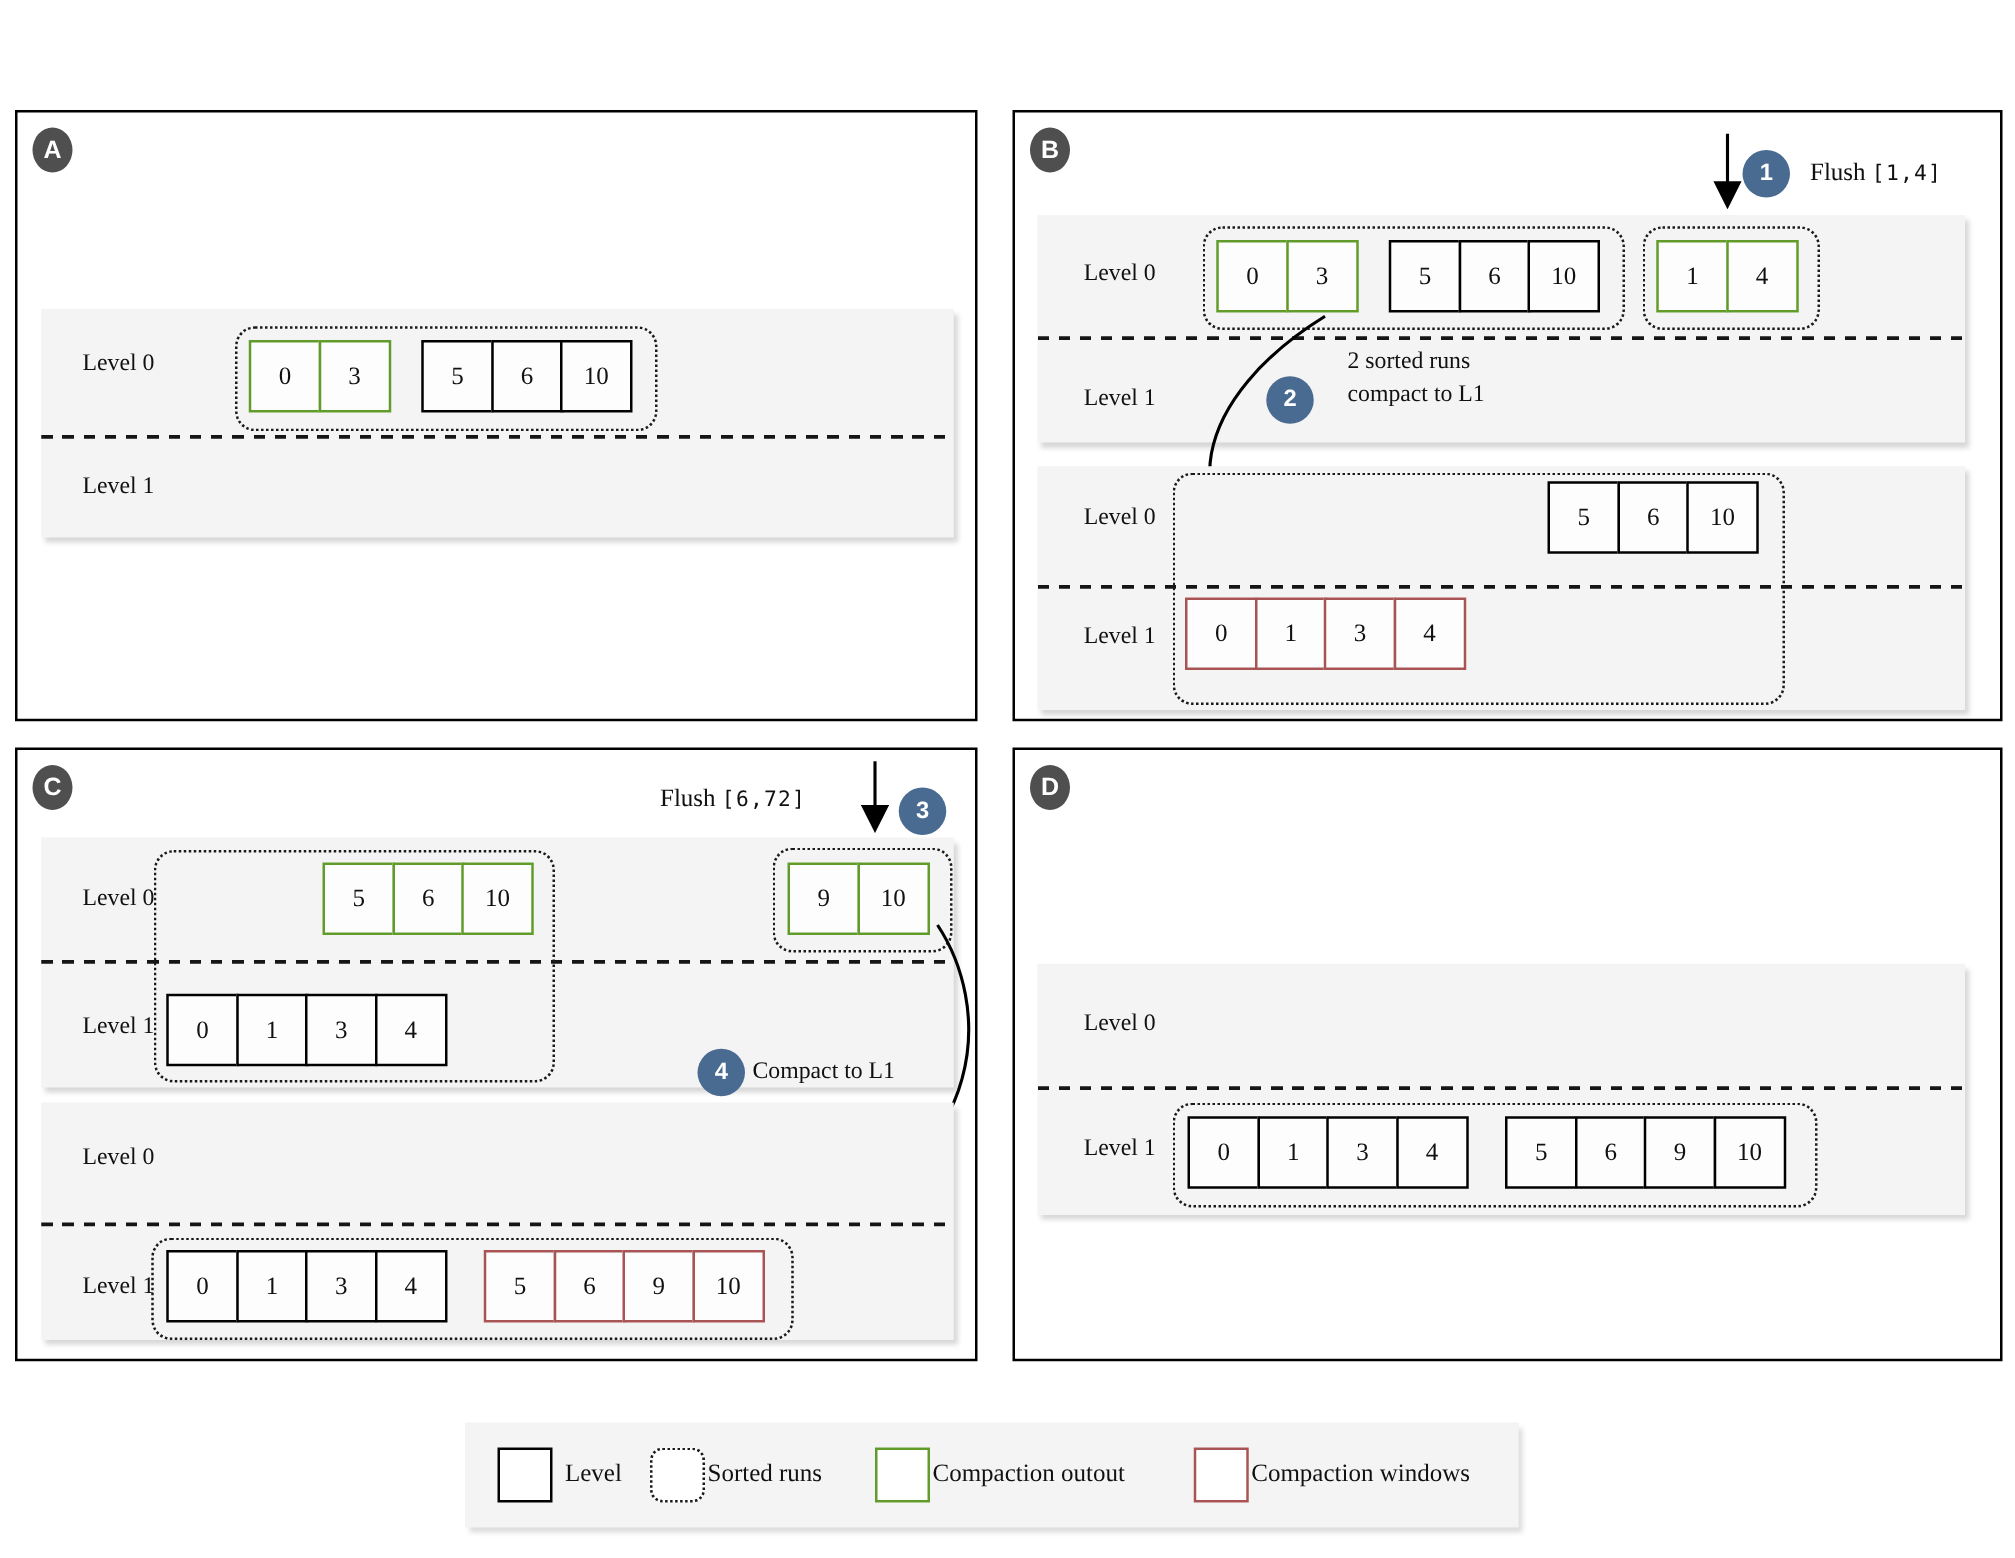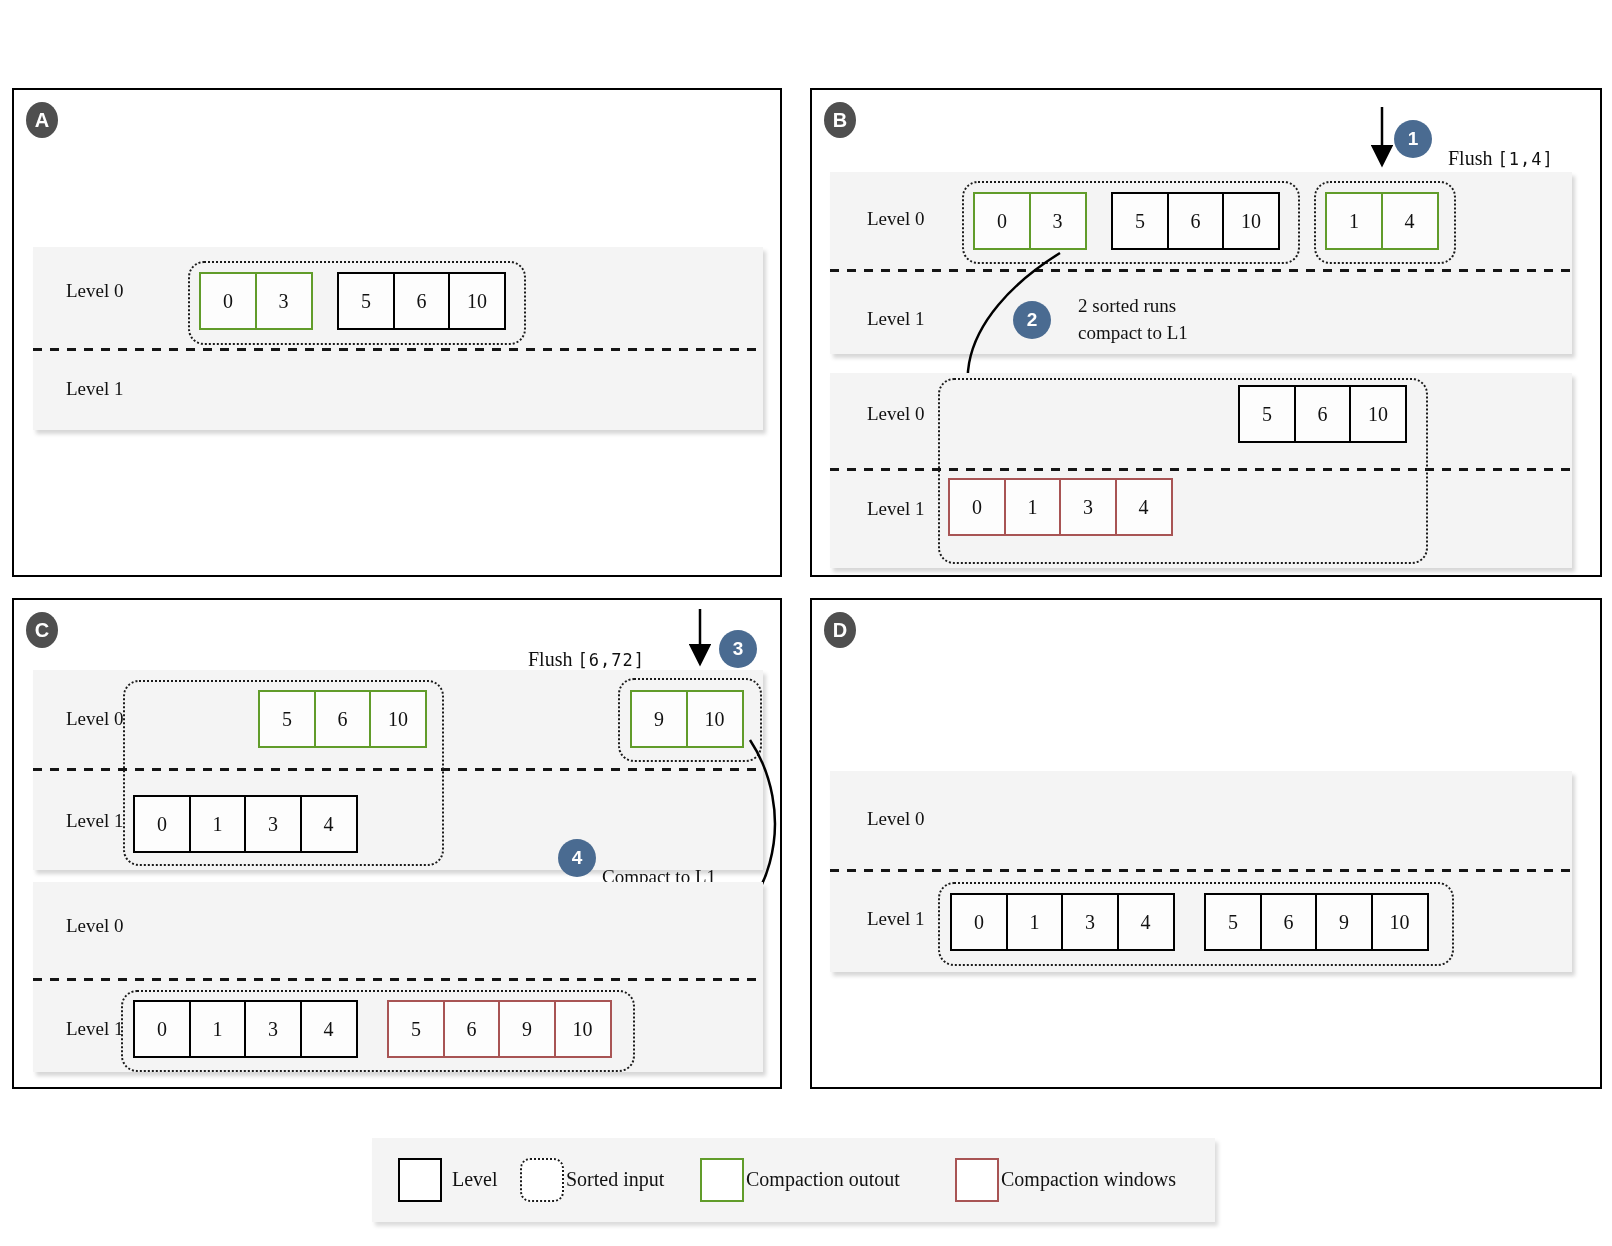--- a/index.html
+++ b/index.html
@@ -26,21 +26,21 @@
   .cell{width:58px;height:58px;box-sizing:border-box;background:#fdfdfd;
         border:2.5px solid var(--files-border,#000);
         display:flex;align-items:center;justify-content:center;font-size:20px;}
   .cell + .cell{margin-left:-2.5px;}
   .cells.input  .cell{border-color:var(--compaction-input,#619c2a);}
   .cells.output .cell{border-color:var(--compaction-output,#a85454);}
 
   .step{width:38px;height:38px;border-radius:50%;background:var(--step-circle,#4a6b91);
         color:#fff;display:flex;align-items:center;justify-content:center;
         font:bold 19px "Liberation Sans",sans-serif;}
-  .steptext{font-size:20px;white-space:nowrap;margin-top:20px;}
+  .steptext{font-size:20px;white-space:nowrap;}
   .mono{font-family:"DejaVu Sans Mono",monospace;font-size:17px;letter-spacing:1px;}
   .twoline{font-size:19px;line-height:27px;white-space:nowrap;}
 
   svg.arrow{overflow:visible;}
   svg.arrow path,svg.arrow line{fill:none;stroke:#000;stroke-width:2.5;}
   svg.arrow marker path{fill:#000;stroke:none;}
 
   .legendbox{background:var(--level-band,#f4f4f4);box-shadow:3px 4px 4px rgba(0,0,0,0.14);}
   .swatch{width:44px;height:44px;box-sizing:border-box;background:#fff;}
   .swatch.files{border:2.5px solid var(--files-border,#000);}
@@ -107,21 +107,21 @@
       <div class="cell">10</div>
     </div>
 
   <div class="abs run" style="left:1314px;top:181px;width:138px;height:79px;"></div>
   <div class="abs cells input" style="left:1325px;top:192px;">
       <div class="cell">1</div>
       <div class="cell">4</div>
     </div>
 
   <div class="abs step" style="left:1013px;top:301px;">2</div>
-  <div class="abs twoline" style="left:1078px;top:292px;">
+  <div class="abs twoline" style="left:1078px;top:275px;">
     <div>2 sorted runs</div>
     <div>compact to L1</div>
   </div>
 
   <svg class="abs arrow" style="left:900px;top:245px;" width="200" height="245" viewBox="0 0 200 245">
     <defs>
         <marker id="ahB2" viewBox="0 0 10 10" refX="8" refY="5" markerWidth="9" markerHeight="9" orient="auto">
           <path d="M0,0 L10,5 L0,10 z"></path>
         </marker>
       </defs>
@@ -239,21 +239,21 @@
       <div class="cell">9</div>
       <div class="cell">10</div>
     </div>
 
   <div class="abs legendbox" style="left:372px;top:1138px;width:843px;height:84px;"></div>
 
   <div class="abs swatch files" style="left:398px;top:1158px;"></div>
   <div class="abs legendlabel" style="left:452px;top:1168px;">Level</div>
 
   <div class="abs swatch sorted" style="left:520px;top:1158px;"></div>
-  <div class="abs legendlabel" style="left:566px;top:1168px;">Sorted input</div>
+  <div class="abs legendlabel" style="left:566px;top:1168px;">Sorted runs</div>
 
   <div class="abs swatch input" style="left:700px;top:1158px;"></div>
   <div class="abs legendlabel" style="left:746px;top:1168px;">Compaction outout</div>
 
   <div class="abs swatch output" style="left:955px;top:1158px;"></div>
   <div class="abs legendlabel" style="left:1001px;top:1168px;">Compaction windows</div>
 
 </div>
 
 </body></html>

